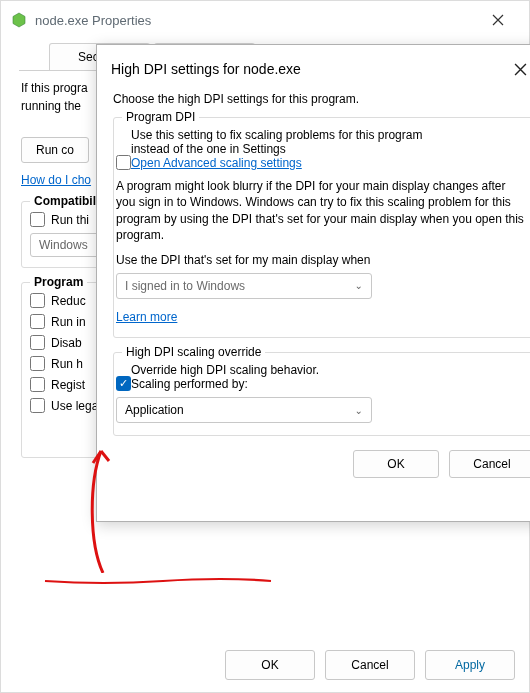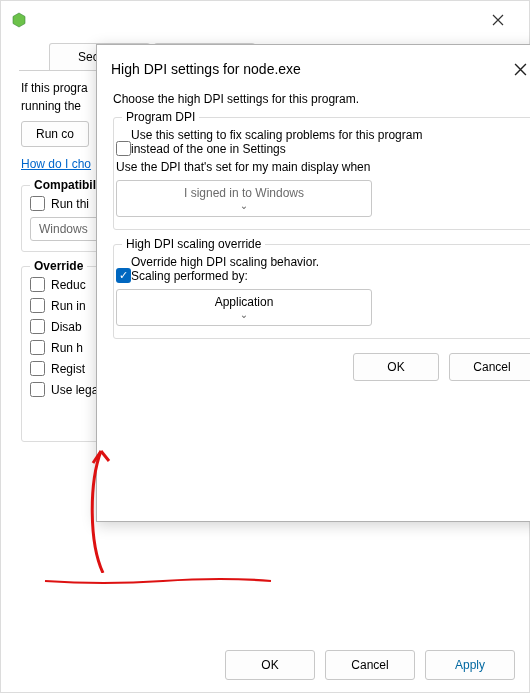--- a/index.html
+++ b/index.html
@@ -195,21 +195,20 @@
     border: 1px solid #c8c8c8;
     border-radius: 3px;
     padding: 5px 8px;
     background: #fff;
     width: 256px;
     display: flex;
     align-items: center;
     justify-content: space-between;
     color: #6b6b6b;
     margin-top: 6px;
-    flex-direction: column;
   }
   .select.enabled { color: #000; }
   .chev { font-size: 10px; color: #666; }
   .dlg-footer {
     display: flex;
     gap: 10px;
     justify-content: flex-end;
     margin-top: 4px;
   }
   .dlg-footer .btn { width: 86px; text-align: center; padding: 6px 0; }
@@ -227,49 +226,50 @@
   }
 </style>
 </head>
 <body>
 
 <div class="main-window">
   <div class="title-bar">
     <svg class="app-icon" viewBox="0 0 16 16">
       <polygon points="8,1 14,4.5 14,11.5 8,15 2,11.5 2,4.5" fill="#6cc24a" stroke="#3c873a" stroke-width="0.6"></polygon>
     </svg>
+    <span>node.exe Properties</span>
     <div class="close-x">
       <svg width="12" height="12" viewBox="0 0 12 12">
           <path d="M1 1 L11 11 M11 1 L1 11" stroke="#333" stroke-width="1.2"></path>
         </svg>
     </div>
   </div>
 
   <div class="tab-strip">
     <div class="tab first">Security</div>
     <div class="tab selected">General</div>
   </div>
 
   <div class="content">
     <p>If this progra</p>
     <p>running the </p>
-    <button class="btn" style="margin-top:4px">Run co</button>
+    <button class="btn" style="margin-top:20px">Run co</button>
     <p style="margin-top:10px"><span class="link">How do I cho</span></p>
 
     <div class="group">
       <span class="group-title">Compatibil</span>
       <div class="chk-row">
         <input type="checkbox" style="">
         <span>Run thi</span>
       </div>
       <div class="combo">Windows</div>
     </div>
 
     <div class="group">
-      <span class="group-title">Override</span>
+      <span class="group-title">Program</span>
       <div class="chk-row">
           <input type="checkbox" style="">
           <span>Reduc</span>
         </div>
       <div class="chk-row">
           <input type="checkbox" style="">
           <span>Run in</span>
         </div>
       <div class="chk-row">
           <input type="checkbox" style="">
@@ -321,27 +321,30 @@
   <div class="dlg-body">
     <p>Choose the high DPI settings for this program.</p>
 
     <div class="dlg-group">
       <span class="dlg-group-title">Program DPI</span>
       <div class="dlg-chk">
         <input type="checkbox" style="">
         <div>
           <div>Use this setting to fix scaling problems for this program</div>
           <div>instead of the one in Settings</div>
-        </div>
-      </div>
+          <div><span class="link">Open Advanced scaling settings</span></div>
+        </div>
+      </div>
+      <p style="margin-top:8px">A program might look blurry if the DPI for your main display changes after you sign in to Windows. Windows can try to fix this scaling problem for this program by using the DPI that's set for your main display when you open this program.</p>
       <div>Use the DPI that's set for my main display when</div>
       <div class="select">
         <span>I signed in to Windows</span>
         <span class="chev">⌄</span>
       </div>
+      <p style="margin-top:10px;margin-bottom:0"><span class="link">Learn more</span></p>
     </div>
 
     <div class="dlg-group">
       <span class="dlg-group-title">High DPI scaling override</span>
       <div class="dlg-chk">
         <span class="chk-checked">✓</span>
         <div>
           <div>Override high DPI scaling behavior.</div>
           <div>Scaling performed by:</div>
         </div>

